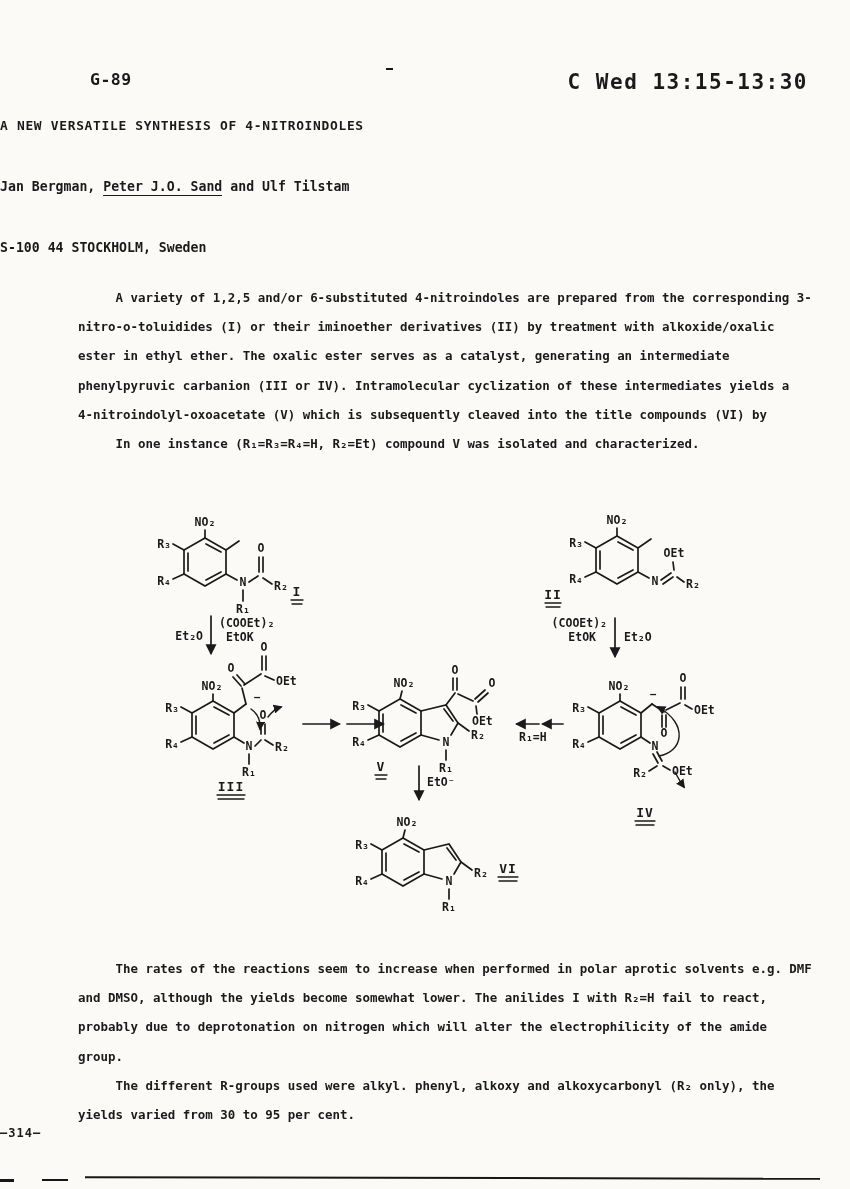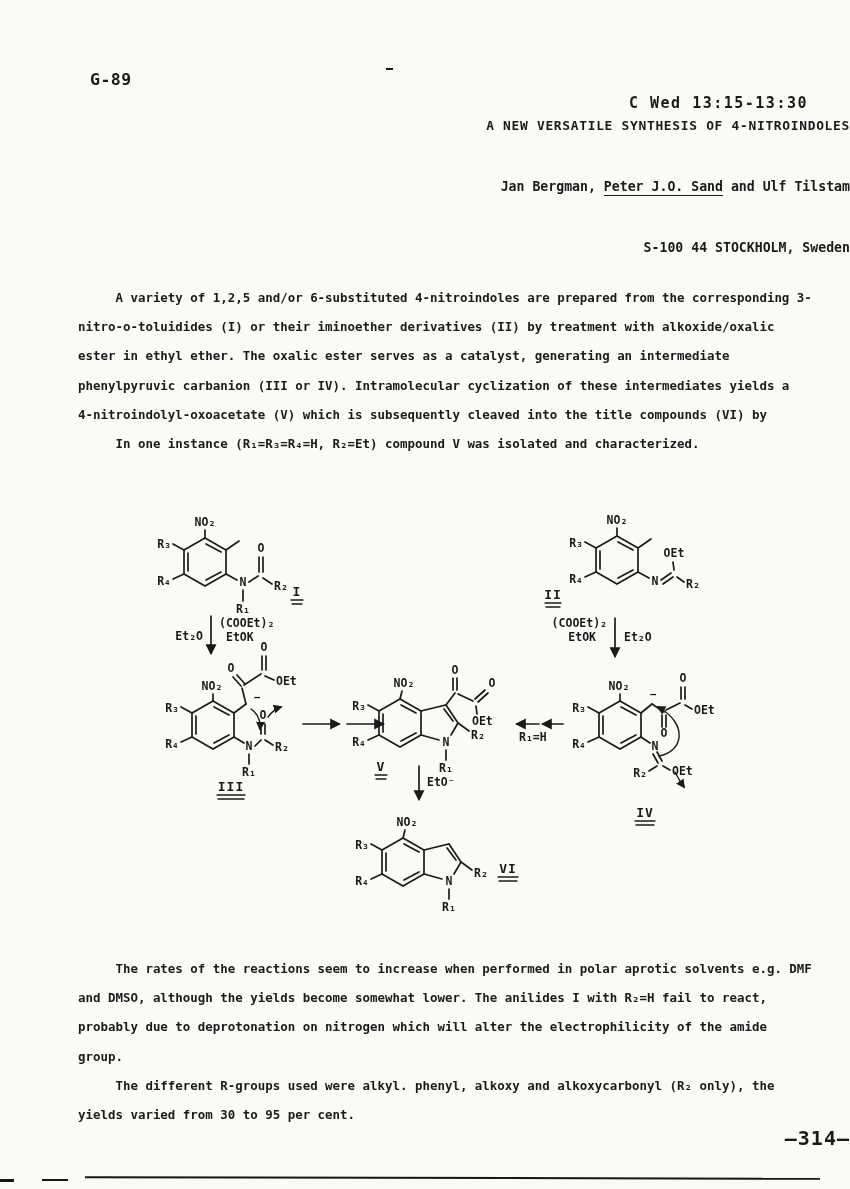--- a/index.html
+++ b/index.html
@@ -4,32 +4,32 @@
 <style>
   html,body{margin:0;padding:0;background:#e8e6e1;}
   .page{
     position:relative;width:850px;height:1189px;margin:0 auto;
     background:#fbfaf7;color:#1a1a1a;overflow:hidden;
     font-family:"DejaVu Sans Mono", "Liberation Mono", monospace;
     font-weight:bold;
   }
   .abs{position:absolute;}
   .pre{white-space:pre;}
-  .center{left:0;right:0;text-align:right;}
+  .center{left:0;right:0;text-align:left;}
   #hdr-left{left:90px;top:70px;font-size:16.5px;letter-spacing:.5px;}
-  #hdr-right{right:42px;top:70px;font-size:15px;letter-spacing:1.5px;margin-top:24px;}
+  #hdr-right{right:42px;top:70px;font-size:21px;letter-spacing:1.5px;}
   #title{top:118px;font-size:12.9px;letter-spacing:.7px;}
   #byline{top:179px;font-size:13.2px;}
   #byline .u{border-bottom:1.6px solid #1a1a1a;padding-bottom:1px;}
   #affil{top:210px;font-size:13.2px;}
   #addr{top:240px;font-size:13.2px;}
   .body-block{left:78px;font-size:12.45px;line-height:29.2px;}
   #body-top{top:283px;}
   #body-bottom{top:929px;margin-top:25px;}
-  #footer{top:1126px;font-size:20px;letter-spacing:1px;}
+  #footer{top:1126px;font-size:12px;letter-spacing:1px;}
   .speck{background:#161616;}
   
   #scheme{left:45px;top:500px;}
   #scheme line,#scheme polygon,#scheme path{stroke:#1a1a1a;stroke-width:1.7;fill:none;stroke-linecap:round;}
   #scheme path.curve{stroke-width:1.4;}
   #scheme line.ul{stroke-width:1.3;}
   #scheme text{fill:#1a1a1a;stroke:none;font-family:"DejaVu Sans Mono","Liberation Mono",monospace;
     font-weight:bold;font-size:11.5px;}
   #scheme text.rn{font-size:13px;letter-spacing:1px;}
   #scheme text.mi{font-size:11px;}

